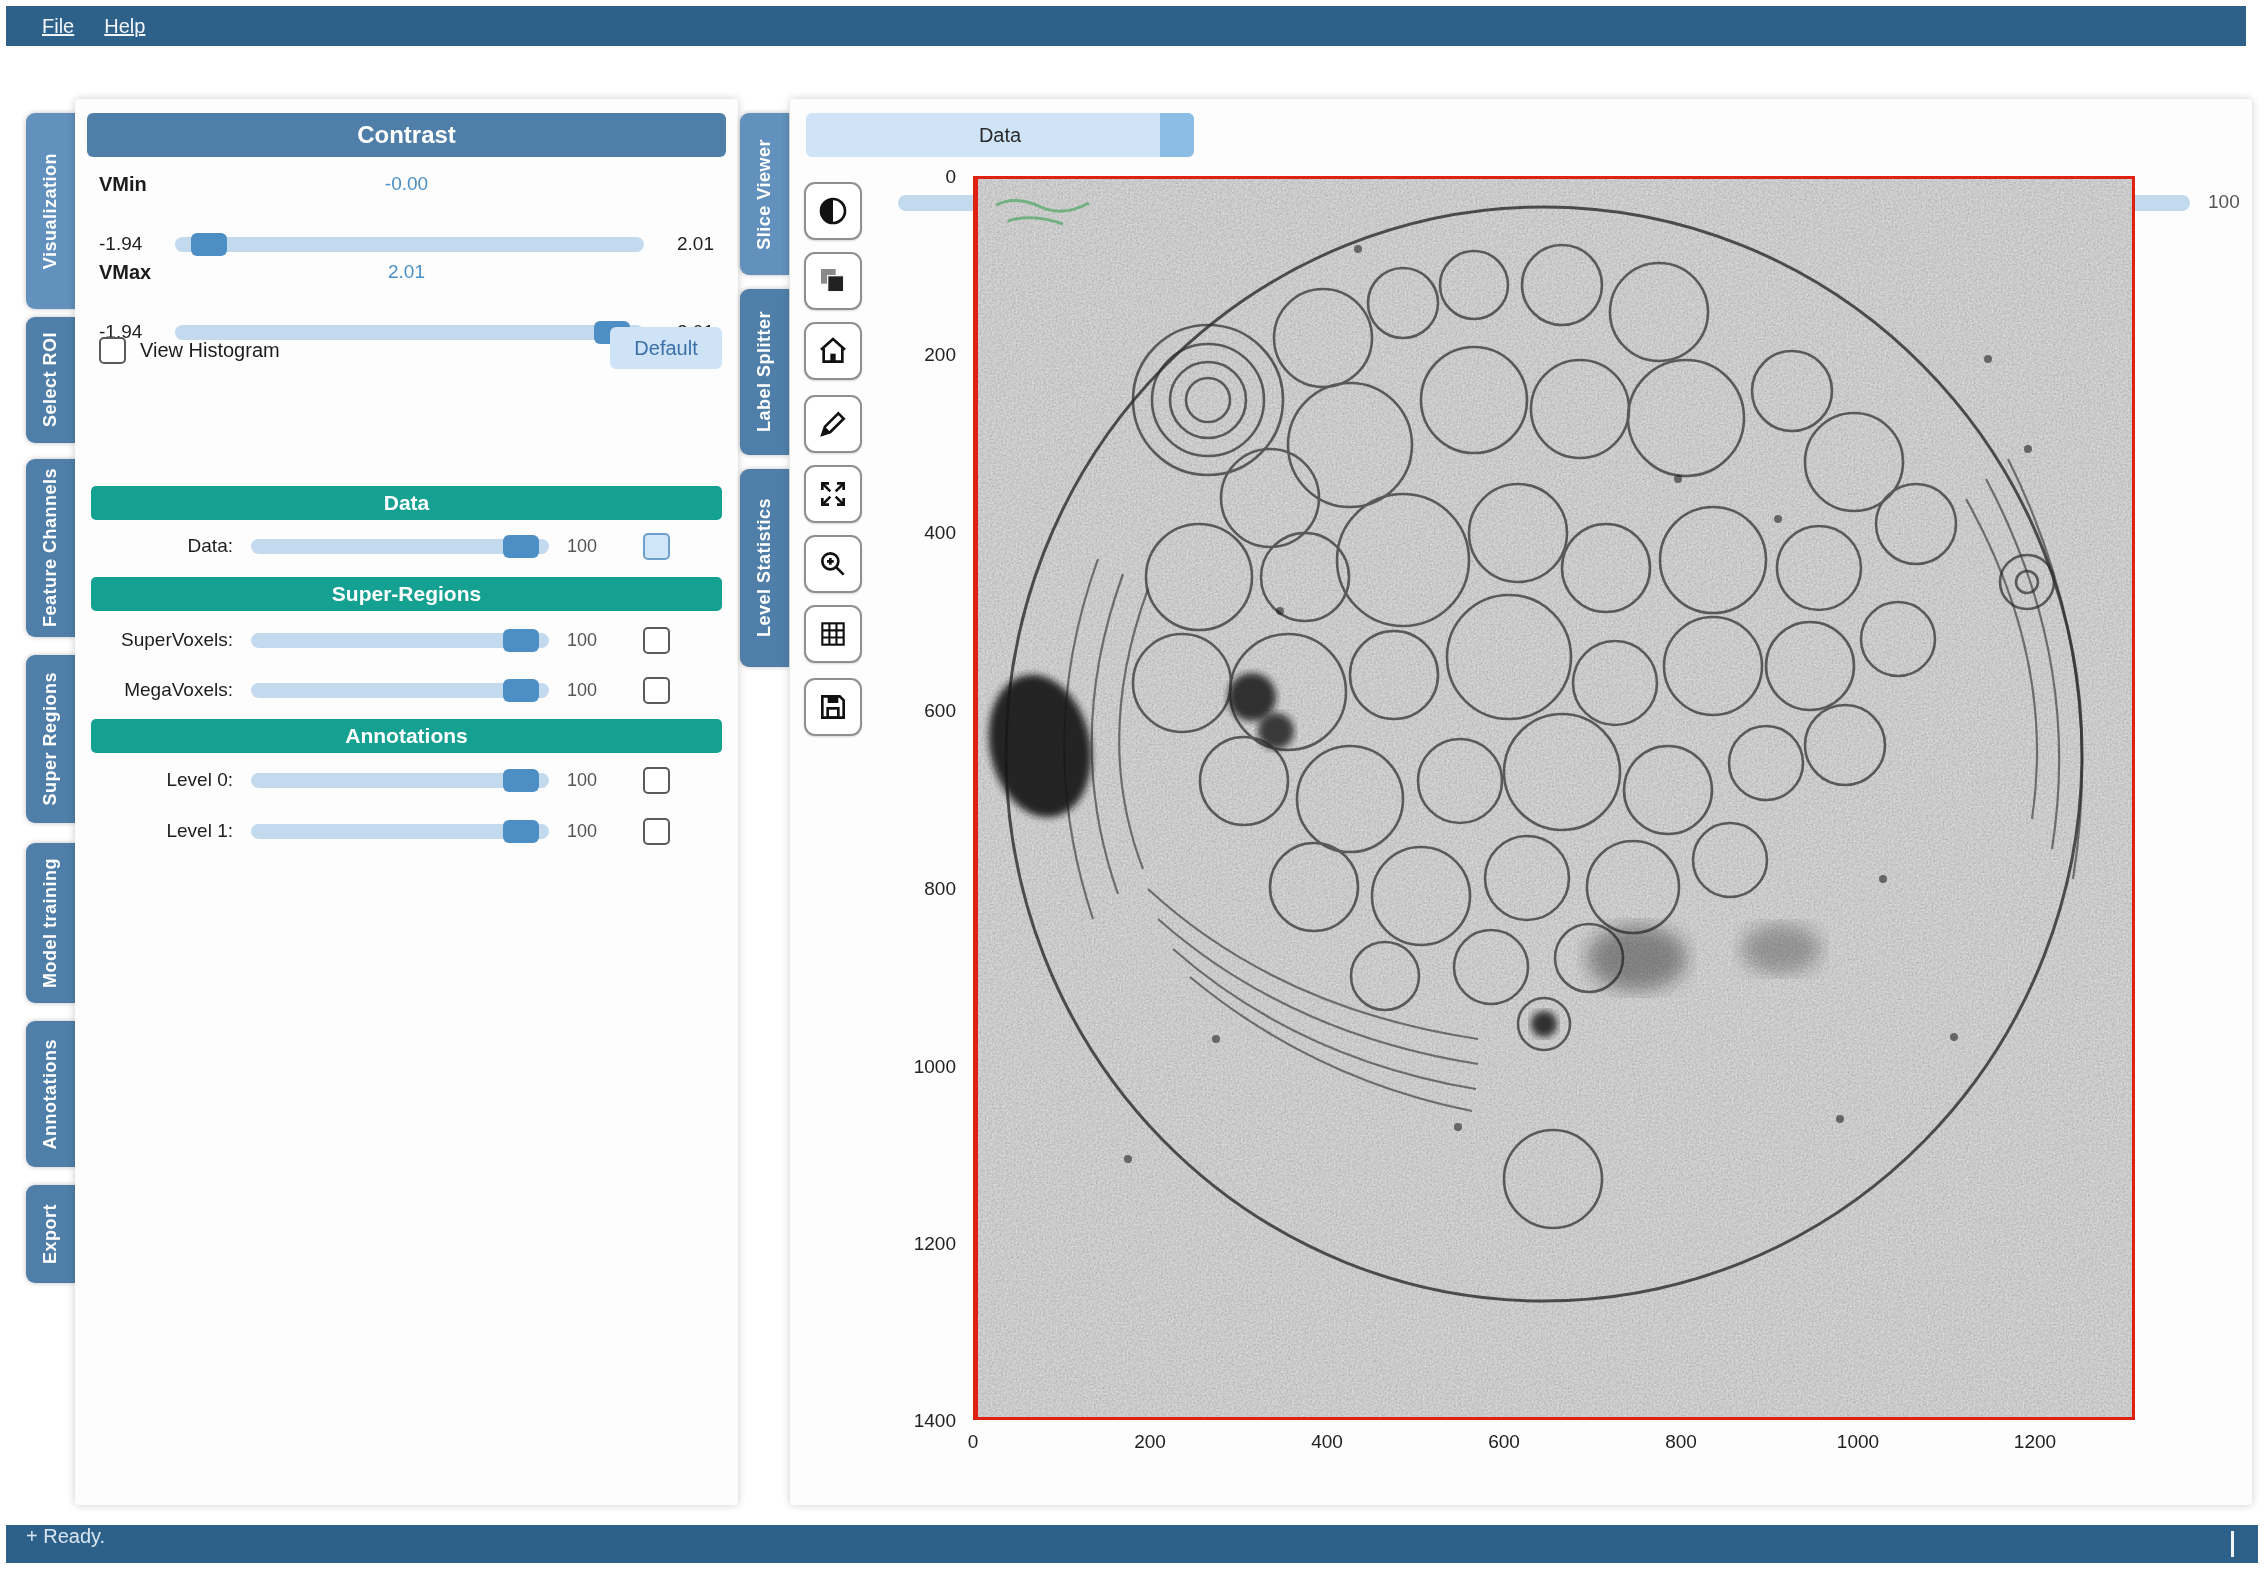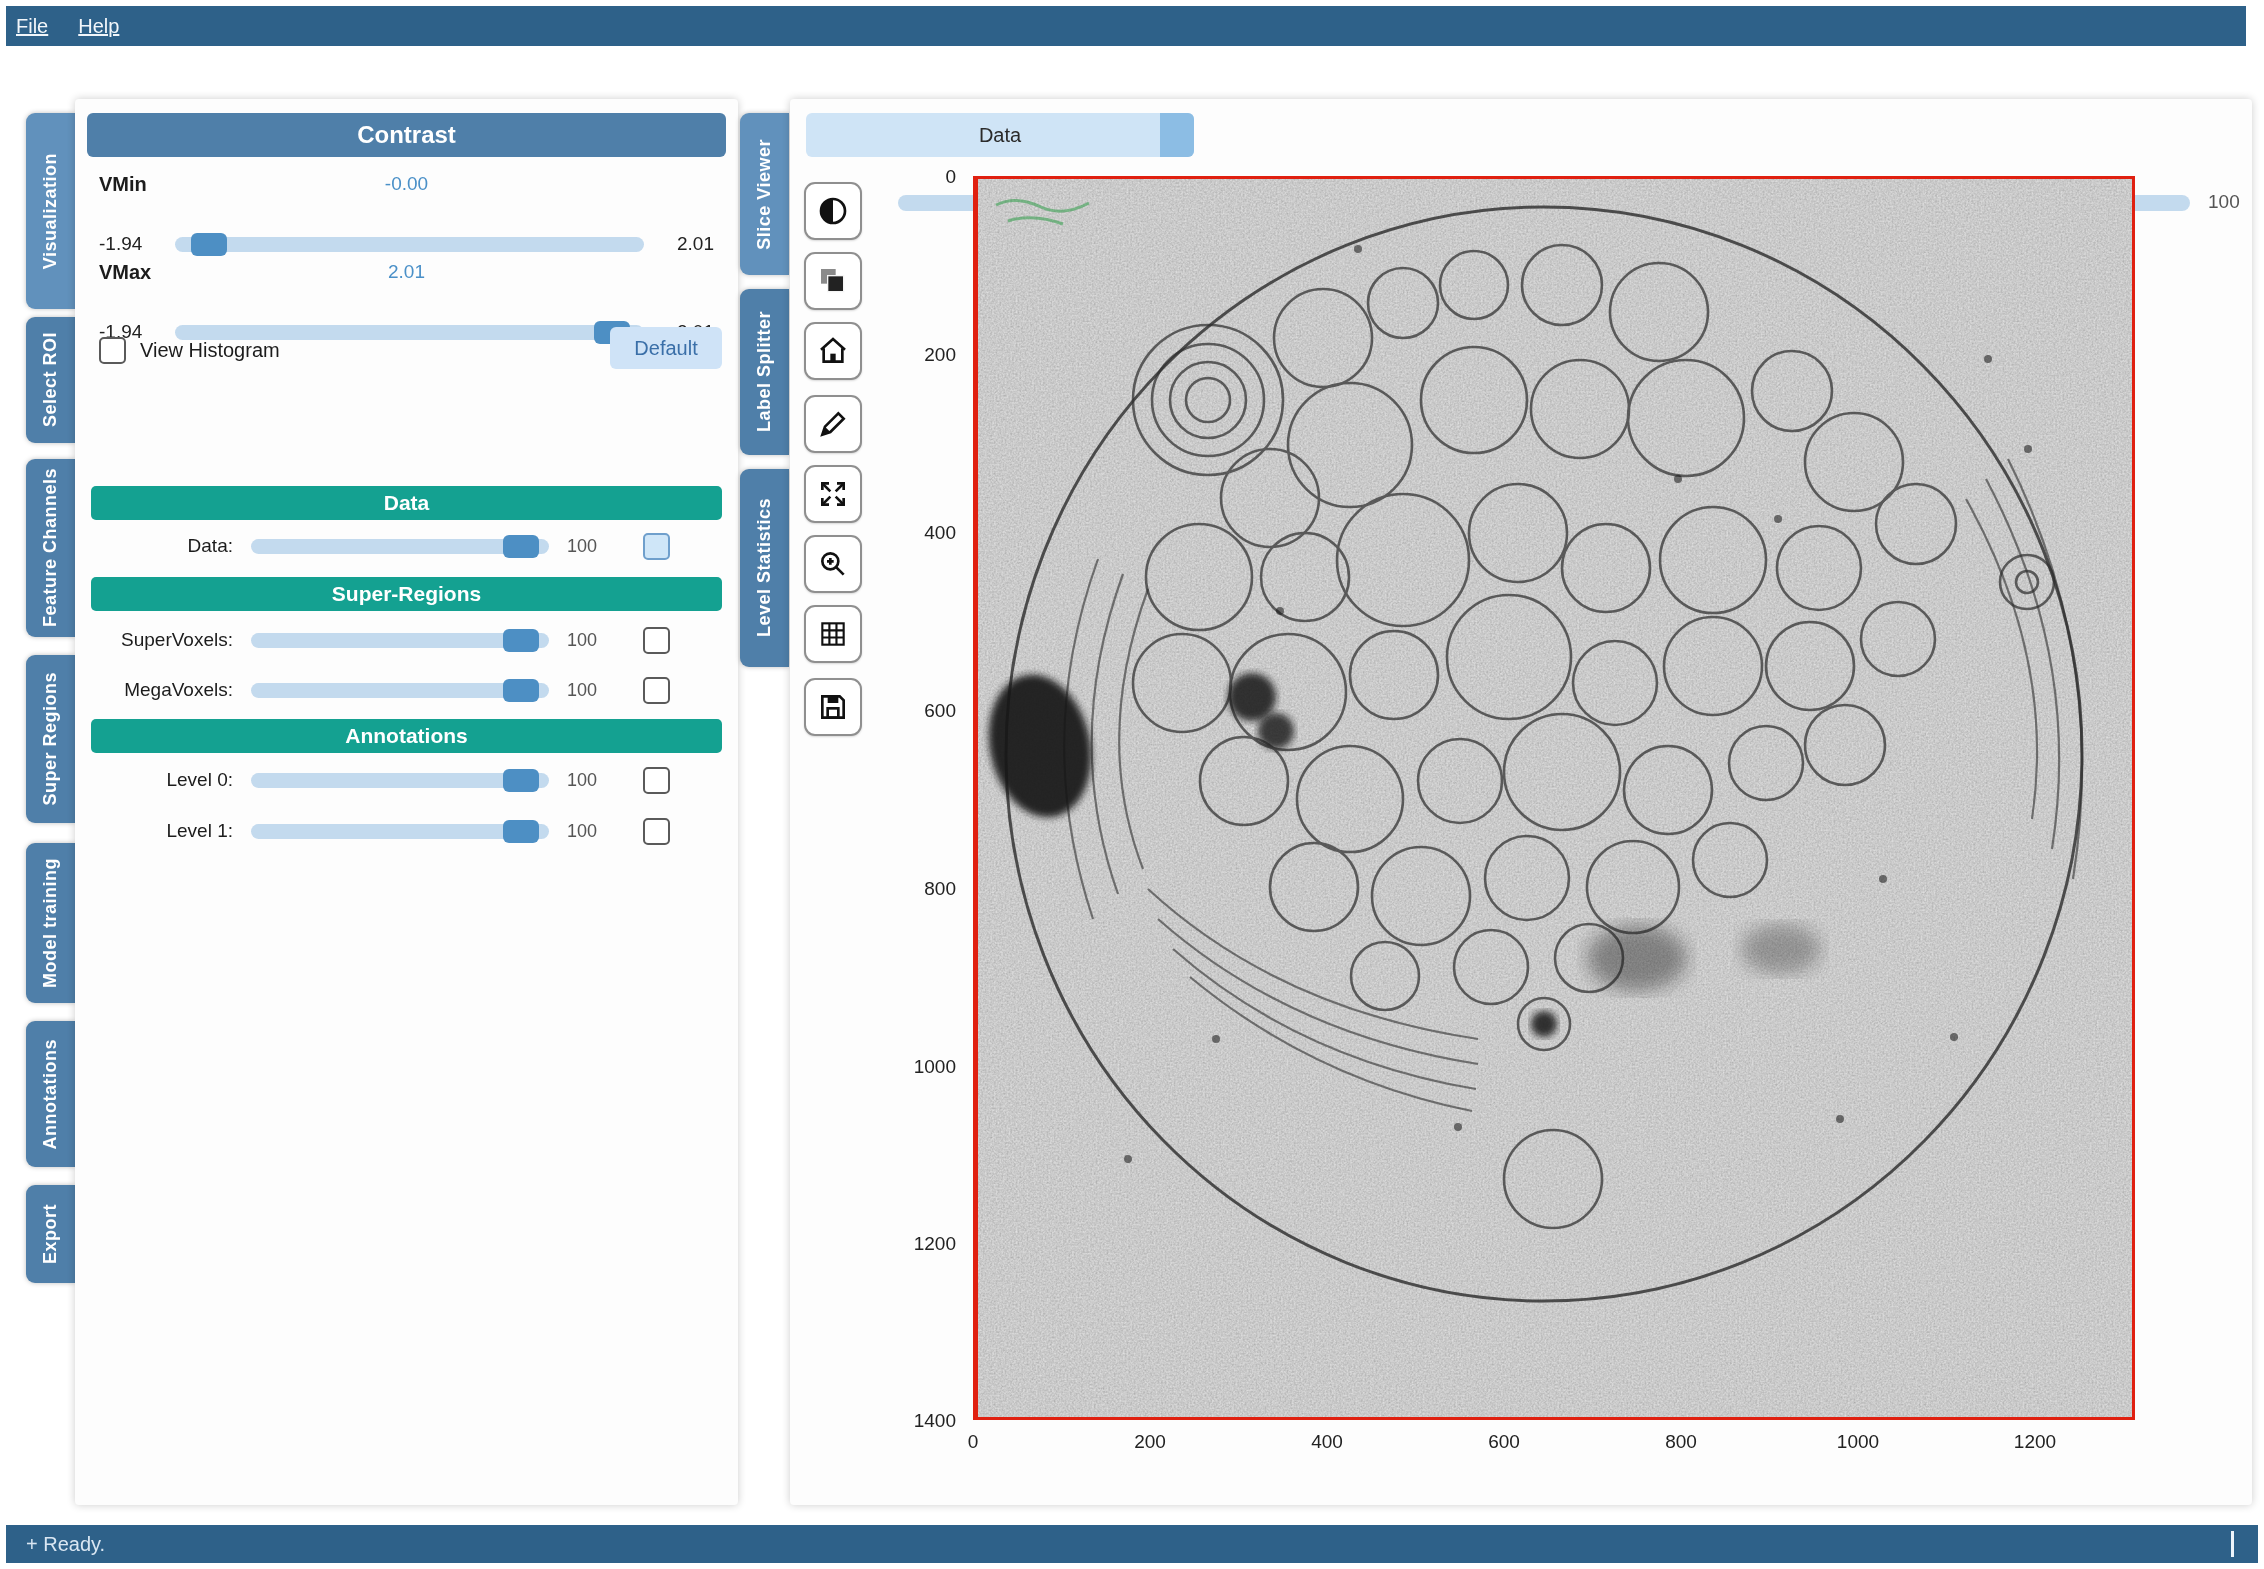--- a/index.html
+++ b/index.html
@@ -2,26 +2,26 @@
 <html><head>
 <meta charset="utf-8">
 <style>
   * { margin:0; padding:0; box-sizing:border-box; }
   html,body { background:#ffffff; }
   body { font-family:"Liberation Sans","DejaVu Sans",sans-serif; }
   .app { position:relative; width:2264px; height:1569px; background:#ffffff; overflow:hidden; }
 
   
   .menubar { position:absolute; left:6px; top:6px; right:18px; height:40px; background:#2e6189;
-             display:flex; align-items:center; gap:30px; padding-left:10px; }
+             display:flex; align-items:center; gap:30px; padding-left:36px; }
   .menu-item { color:#f2f6fa; font-size:20px; text-decoration:underline; cursor:default; }
 
   
   .statusbar { position:absolute; left:6px; bottom:6px; right:6px; height:38px; background:#2e6189;
-               display:flex; align-items:center; padding-left:20px; }
+               display:flex; align-items:flex-start; padding-left:20px; }
   .status-text { color:#d9e6f2; font-size:20px; }
   .status-caret { position:absolute; right:24px; top:6px; width:3px; height:26px; background:#eef5fb; }
 
   
   .vtab { position:absolute; width:49px; background:#4f7fa9; border-radius:9px 0 0 9px;
           display:flex; align-items:center; justify-content:center;
           box-shadow:0 0 5px rgba(0,0,0,0.25); cursor:pointer; }
   .vtab.selected { background:#6191bc; }
   .vtab span { writing-mode:vertical-rl; transform:rotate(180deg); color:#ffffff;
                font-weight:bold; font-size:18px; letter-spacing:.5px; white-space:nowrap; }

